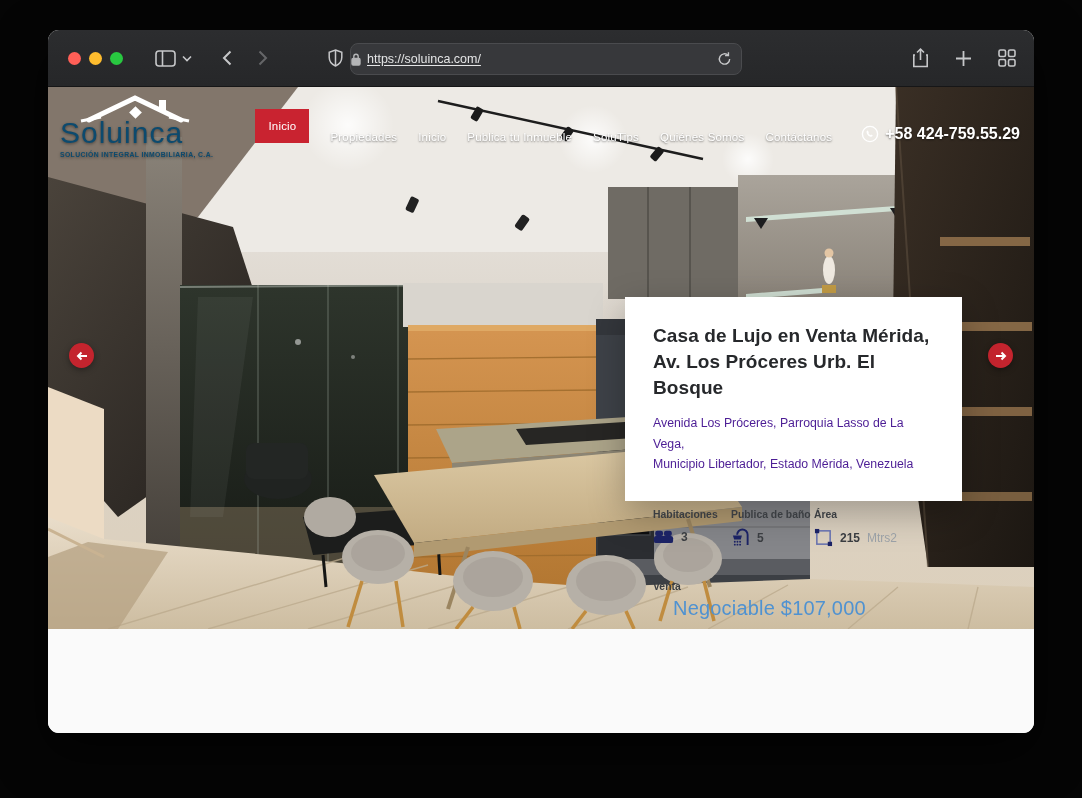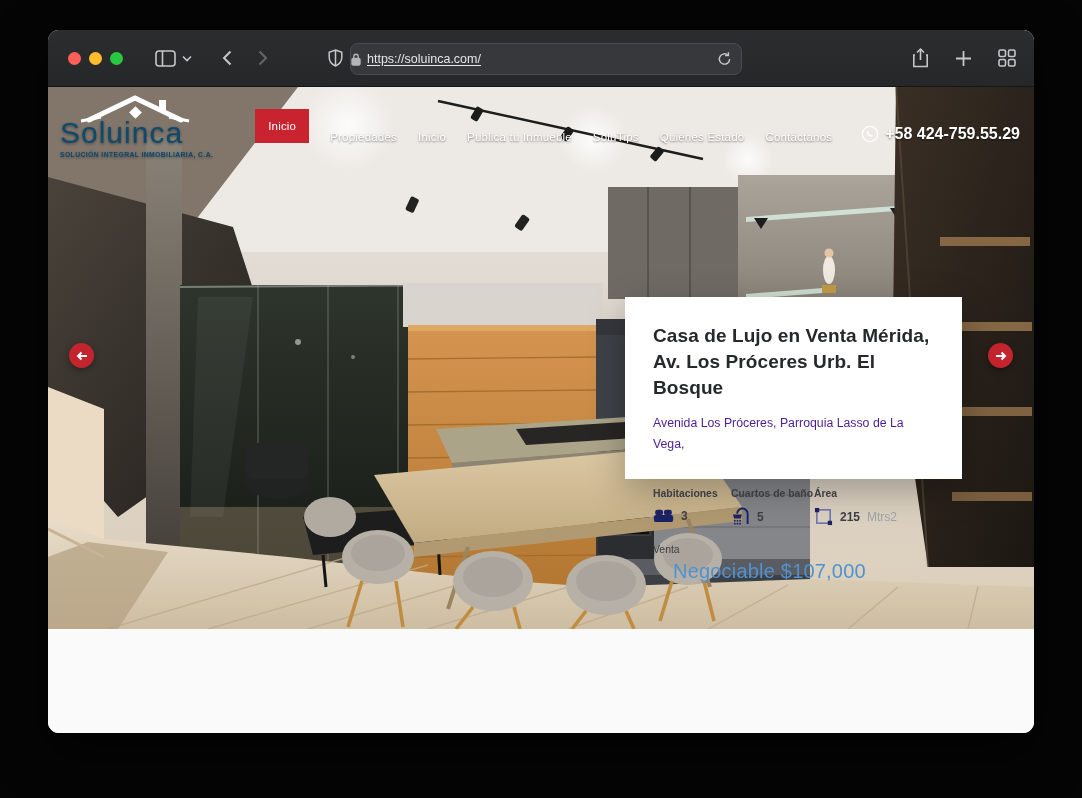--- a/index.html
+++ b/index.html
@@ -59,34 +59,34 @@
   .phone-grp .phone-num{font-size:16px;font-weight:700;text-shadow:0 1px 2px rgba(0,0,0,.5);white-space:nowrap;}
   
   .car-arrow{
     position:absolute;width:25px;height:25px;border-radius:50%;background:#c4242e;z-index:6;
     display:flex;align-items:center;justify-content:center;box-shadow:0 2px 6px rgba(0,0,0,.35);cursor:pointer;
   }
   .car-arrow.left{left:21px;top:256px;}
   .car-arrow.right{right:21px;top:256px;}
   
   .card{
-    position:absolute;left:577px;top:210px;width:337px;height:182px;background:#fff;z-index:6;
+    position:absolute;left:577px;top:210px;width:337px;height:204px;background:#fff;z-index:6;
     box-sizing:border-box;padding:26px 28px 0 28px;box-shadow:0 12px 34px rgba(0,0,0,.28);
   }
   .card .title{font-size:19px;font-weight:700;color:#26282b;line-height:1.38;letter-spacing:.1px;}
   .card .addr{margin-top:11px;font-size:12.3px;color:#4c1d95;line-height:1.7;}
   .features{display:flex;margin-top:34px;}
   .feature{margin-right:0;}
   .feature:nth-child(1){width:78px;}
   .feature:nth-child(2){width:83px;}
   .feature .f-label{font-size:10.4px;font-weight:700;color:#3a3d41;white-space:nowrap;}
   .feature .f-val{display:flex;align-items:center;gap:7px;margin-top:8px;}
   .feature .f-num{font-size:12px;font-weight:700;color:#3a3d41;}
   .feature .f-unit{font-size:12px;color:#9aa0a6;}
-  .op-label{margin-top:18px;font-size:10.4px;font-weight:400;color:#3a3d41;}
+  .op-label{margin-top:34px;font-size:10.4px;font-weight:700;color:#3a3d41;}
   .price{margin-top:5px;font-size:20px;color:#4f92d1;letter-spacing:.2px;margin-left:20px;}
   
   .below{position:relative;height:105px;background:#fafafa;}
   .fab{
     position:absolute;left:926px;top:22px;width:42px;height:42px;border-radius:50%;
     background:#25d366;display:flex;align-items:center;justify-content:center;
     box-shadow:0 3px 10px rgba(0,0,0,.3);cursor:pointer;
   }
   .form-card{
     position:absolute;left:70px;top:69px;width:848px;height:80px;background:#fff;
@@ -395,21 +395,21 @@
           </svg>
           <div class="logo-name">Soluinca</div>
           <div class="logo-tagline">SOLUCIÓN INTEGRAL INMOBILIARIA, C.A.</div>
         </div>
         <nav class="nav">
           <a class="active">Inicio</a>
           <a>Propiedades</a>
           <a>Inicio</a>
           <a>Publica tu Inmueble</a>
           <a>SoluTips</a>
-          <a>Quiénes Estado</a>
+          <a>Quiénes Somos</a>
           <a>Contáctanos</a>
           <span class="phone-grp">
             <svg width="18" height="18" viewBox="0 0 18 18">
               <circle cx="9" cy="9" r="7.6" fill="none" stroke="#ffffff" stroke-width="1.4"></circle>
               <path d="M6.2 5.6 c-.6.6-.8 1.5-.4 2.6 .5 1.4 1.6 2.6 3 3.2 1.1.5 2.1.3 2.7-.3 l.3-.5 -1.7-1 -.7.6 c-.9-.4-1.7-1.2-2.1-2.1 l.6-.7 -1-1.7 z" fill="#ffffff"></path>
             </svg>
             <span class="phone-num">+58 424-759.55.29</span>
           </span>
         </nav>
       </div>
@@ -424,35 +424,36 @@
         <svg width="12" height="10" viewBox="0 0 12 10">
           <line x1="1" y1="5" x2="9.5" y2="5" stroke="#fff" stroke-width="2"></line>
           <polyline points="6.5,1.5 10,5 6.5,8.5" fill="none" stroke="#fff" stroke-width="2"></polyline>
         </svg>
       </div>
 
       <div class="card">
         <div class="title">Casa de Lujo en Venta Mérida, Av. Los Próceres Urb. El Bosque</div>
         <div class="addr">
           <span>Avenida Los Próceres, Parroquia Lasso de La Vega,</span><br>
+          <span>Municipio Libertador, Estado Mérida, Venezuela</span>
         </div>
         <div class="features">
           <div class="feature">
             <div class="f-label">Habitaciones</div>
             <div class="f-val">
               <svg width="21" height="17" viewBox="0 0 24 19">
                 <rect x="1" y="9" width="22" height="8" rx="2.5" fill="#1b2264"></rect>
                 <rect x="2.5" y="3" width="9" height="6" rx="2.5" fill="#1b2264"></rect>
                 <rect x="12.5" y="3" width="9" height="6" rx="2.5" fill="#1b2264"></rect>
               </svg>
               <span class="f-num">3</span>
             </div>
           </div>
           <div class="feature">
-            <div class="f-label">Cuartos de baño</div>
+            <div class="f-label">Publica de baño</div>
             <div class="f-val">
               <svg width="19" height="19" viewBox="0 0 20 20">
                 <path d="M17.5 18 V7 a5.5 5.5 0 0 0 -11 0" fill="none" stroke="#1b2264" stroke-width="2"></path>
                 <path d="M2 8 h9.5 l-1.2 4 h-7 z" fill="#1b2264"></path>
                 <circle cx="4" cy="14.5" r="1" fill="#1b2264"></circle>
                   <circle cx="6.8" cy="14.5" r="1" fill="#1b2264"></circle>
                   <circle cx="9.6" cy="14.5" r="1" fill="#1b2264"></circle>
                 <circle cx="4" cy="17.5" r="1" fill="#1b2264"></circle>
                   <circle cx="6.8" cy="17.5" r="1" fill="#1b2264"></circle>
                   <circle cx="9.6" cy="17.5" r="1" fill="#1b2264"></circle>

